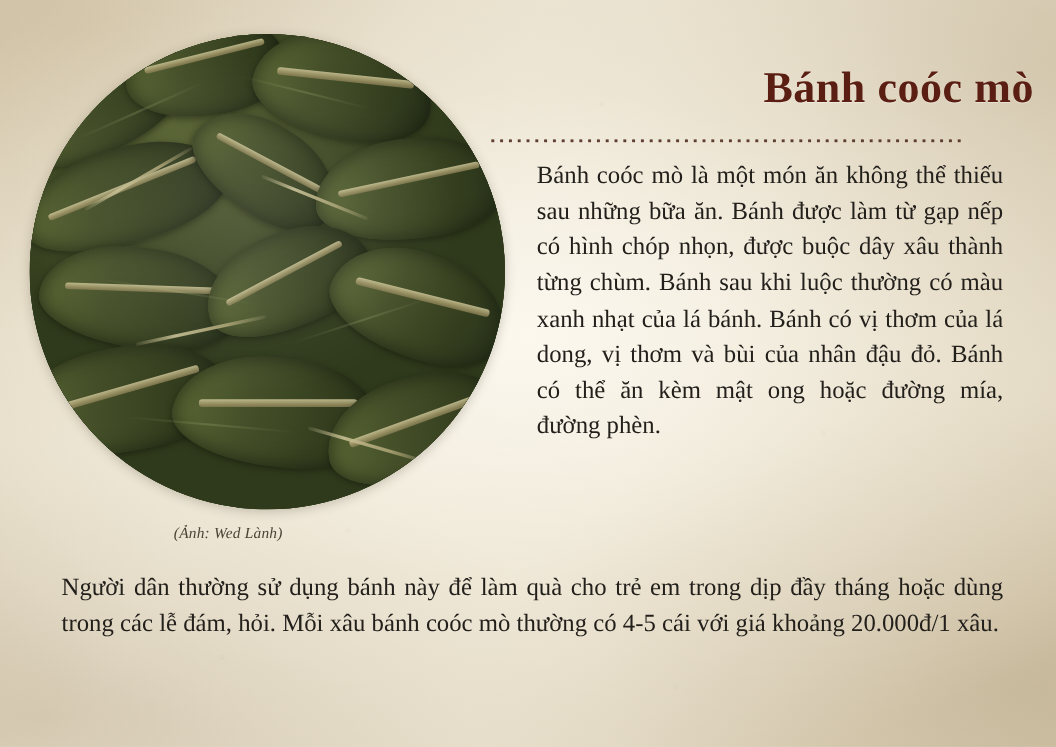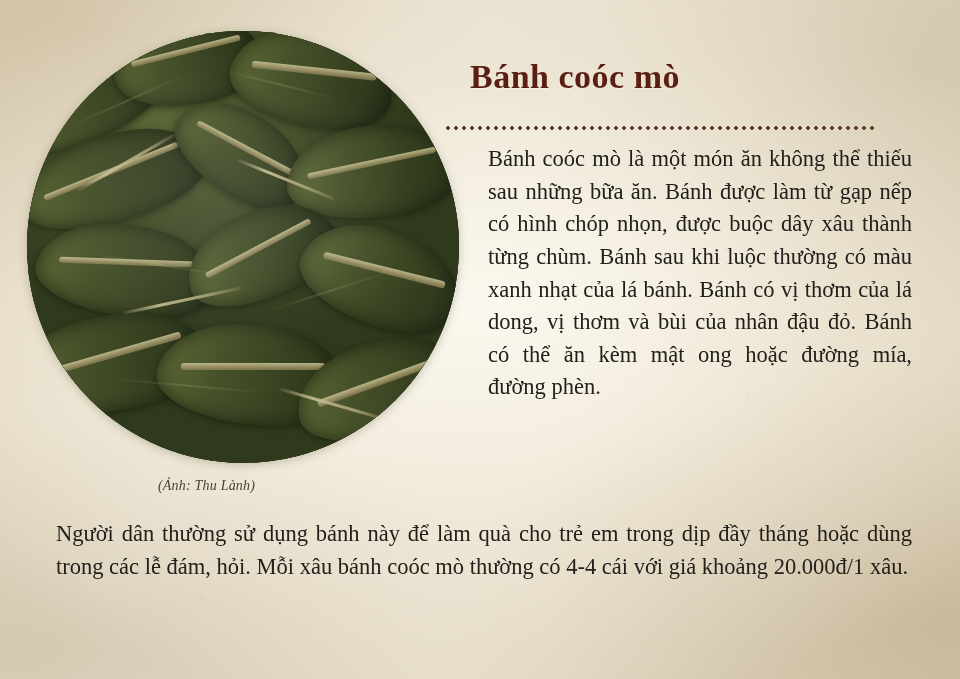--- a/index.html
+++ b/index.html
@@ -115,22 +115,22 @@
     color: #4a4234;
     letter-spacing: 0.2px;
   }
 
   
   #title {
     position: absolute;
     left: 470px;
     top: 58px;
     width: 470px;
-    text-align: left;
-    font-size: 34px;
+    text-align: right;
+    font-size: 40px;
     font-weight: bold;
     color: #5a1f12;
     letter-spacing: 0.5px;
     line-height: 1.1;
     text-shadow: 0 1px 0 rgba(255,255,255,0.4);
   }
   #title-rule {
     position: absolute;
     left: 444px;
     top: 125px;
@@ -198,22 +198,22 @@
 
       <div class="straw" style="left:10%; top:30%; width:26%; transform:rotate(-30deg);"></div>
       <div class="straw" style="left:48%; top:34%; width:24%; transform:rotate(22deg);"></div>
       <div class="straw" style="left:22%; top:62%; width:28%; transform:rotate(-12deg);"></div>
       <div class="straw" style="left:58%; top:86%; width:26%; transform:rotate(16deg);"></div>
 
       <div class="shade"></div>
     </div>
   </div>
 
-  <div id="photo-caption">(Ảnh: Thu Lành)</div>
+  <div id="photo-caption">(Ảnh: Wed Lành)</div>
 
   <div id="title">Bánh coóc mò</div>
   <div id="title-rule"></div>
 
   <div id="intro">Bánh coóc mò là một món ăn không thể thiếu sau những bữa ăn. Bánh được làm từ gạp nếp có hình chóp nhọn, được buộc dây xâu thành từng chùm. Bánh sau khi luộc thường có màu xanh nhạt của lá bánh. Bánh có vị thơm của lá dong, vị thơm và bùi của nhân đậu đỏ. Bánh có thể ăn kèm mật ong hoặc đường mía, đường phèn.</div>
 
-  <div id="outro">Người dân thường sử dụng bánh này để làm quà cho trẻ em trong dịp đầy tháng hoặc dùng trong các lễ đám, hỏi. Mỗi xâu bánh coóc mò thường có 4-4 cái với giá khoảng 20.000đ/1 xâu.</div>
+  <div id="outro">Người dân thường sử dụng bánh này để làm quà cho trẻ em trong dịp đầy tháng hoặc dùng trong các lễ đám, hỏi. Mỗi xâu bánh coóc mò thường có 4-5 cái với giá khoảng 20.000đ/1 xâu.</div>
 
 </div>
 
 </body></html>

